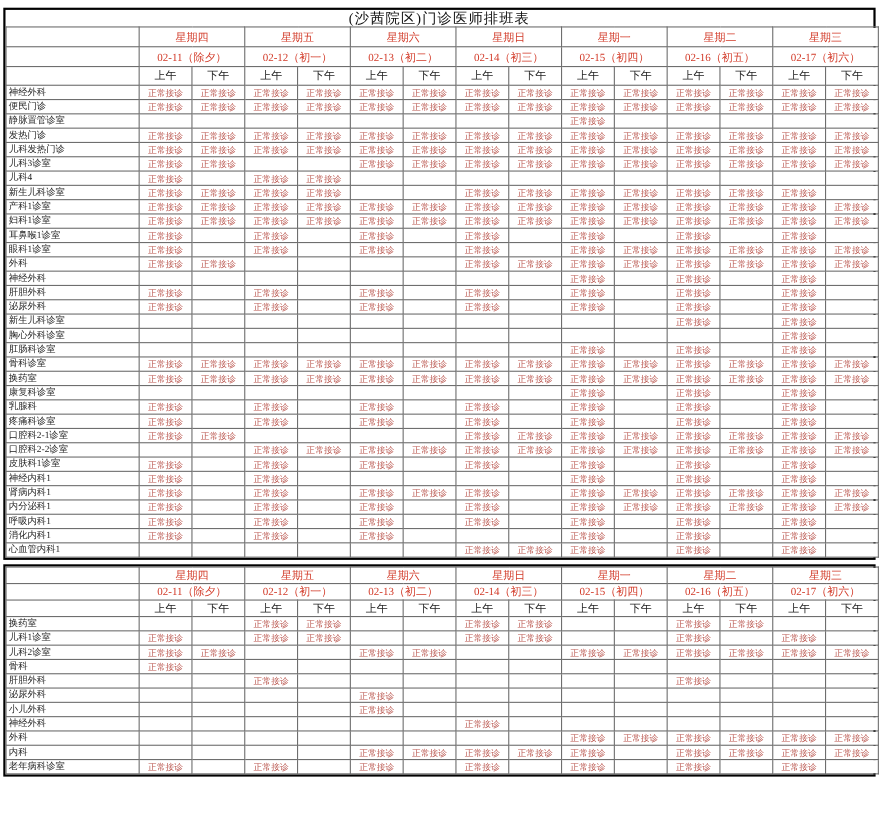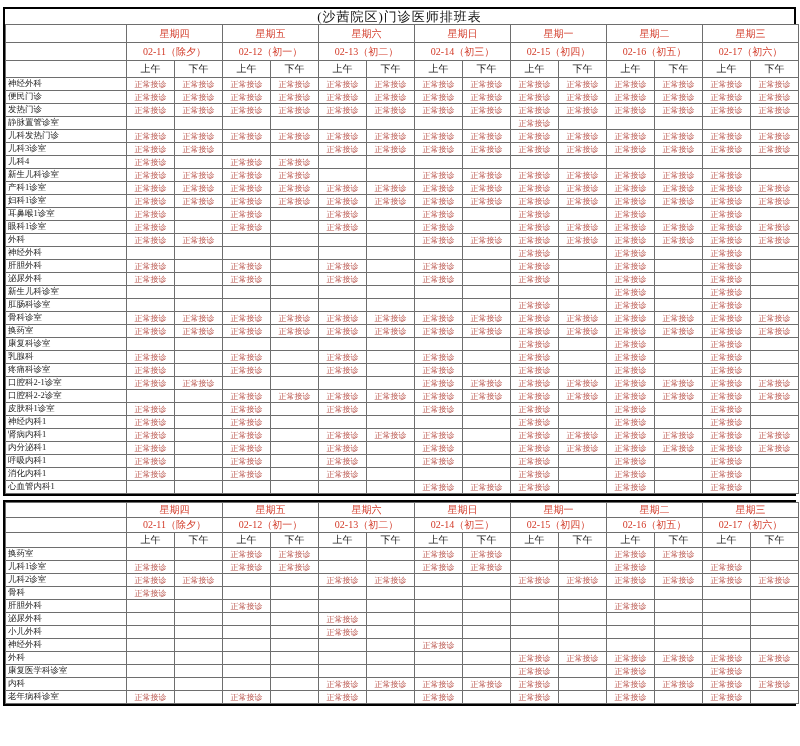--- a/index.html
+++ b/index.html
@@ -119,54 +119,54 @@
             <td>正常接诊</td>
             <td>正常接诊</td>
             <td>正常接诊</td>
             <td>正常接诊</td>
             <td>正常接诊</td>
             <td>正常接诊</td>
             <td>正常接诊</td>
             <td>正常接诊</td>
           </tr>
           <tr>
+            <th>静脉置管诊室</th>
+            <td></td>
+            <td></td>
+            <td></td>
+            <td></td>
+            <td></td>
+            <td></td>
+            <td></td>
+            <td></td>
+            <td>正常接诊</td>
+            <td></td>
+            <td></td>
+            <td></td>
+            <td></td>
+            <td></td>
+          </tr>
+          <tr>
             <th>发热门诊</th>
             <td>正常接诊</td>
             <td>正常接诊</td>
             <td>正常接诊</td>
             <td>正常接诊</td>
             <td>正常接诊</td>
             <td>正常接诊</td>
             <td>正常接诊</td>
             <td>正常接诊</td>
             <td>正常接诊</td>
             <td>正常接诊</td>
             <td>正常接诊</td>
             <td>正常接诊</td>
             <td>正常接诊</td>
             <td>正常接诊</td>
           </tr>
           <tr>
-            <th>静脉置管诊室</th>
-            <td></td>
-            <td></td>
-            <td></td>
-            <td></td>
-            <td></td>
-            <td></td>
-            <td></td>
-            <td></td>
-            <td>正常接诊</td>
-            <td></td>
-            <td></td>
-            <td></td>
-            <td></td>
-            <td></td>
-          </tr>
-          <tr>
             <th>儿科发热门诊</th>
             <td>正常接诊</td>
             <td>正常接诊</td>
             <td>正常接诊</td>
             <td>正常接诊</td>
             <td>正常接诊</td>
             <td>正常接诊</td>
             <td>正常接诊</td>
             <td>正常接诊</td>
             <td>正常接诊</td>
@@ -369,20 +369,37 @@
             <td></td>
             <td></td>
             <td></td>
             <td></td>
             <td></td>
             <td></td>
             <td></td>
             <td></td>
             <td></td>
             <td>正常接诊</td>
+            <td></td>
+            <td>正常接诊</td>
+            <td></td>
+          </tr>
+          <tr>
+            <th>胸心外科诊室</th>
+            <td></td>
+            <td></td>
+            <td></td>
+            <td></td>
+            <td></td>
+            <td></td>
+            <td></td>
+            <td></td>
+            <td></td>
+            <td></td>
+            <td></td>
             <td></td>
             <td>正常接诊</td>
             <td></td>
           </tr>
           <tr>
             <th>肛肠科诊室</th>
             <td></td>
             <td></td>
             <td></td>
             <td></td>
@@ -845,37 +862,20 @@
             <td></td>
             <td></td>
             <td>正常接诊</td>
             <td>正常接诊</td>
             <td>正常接诊</td>
             <td>正常接诊</td>
             <td>正常接诊</td>
             <td>正常接诊</td>
           </tr>
           <tr>
-            <th>康复医学科诊室</th>
-            <td></td>
-            <td></td>
-            <td></td>
-            <td></td>
-            <td></td>
-            <td></td>
-            <td></td>
-            <td></td>
-            <td>正常接诊</td>
-            <td></td>
-            <td>正常接诊</td>
-            <td></td>
-            <td>正常接诊</td>
-            <td></td>
-          </tr>
-          <tr>
             <th>内科</th>
             <td></td>
             <td></td>
             <td></td>
             <td></td>
             <td>正常接诊</td>
             <td>正常接诊</td>
             <td>正常接诊</td>
             <td>正常接诊</td>
             <td>正常接诊</td>

